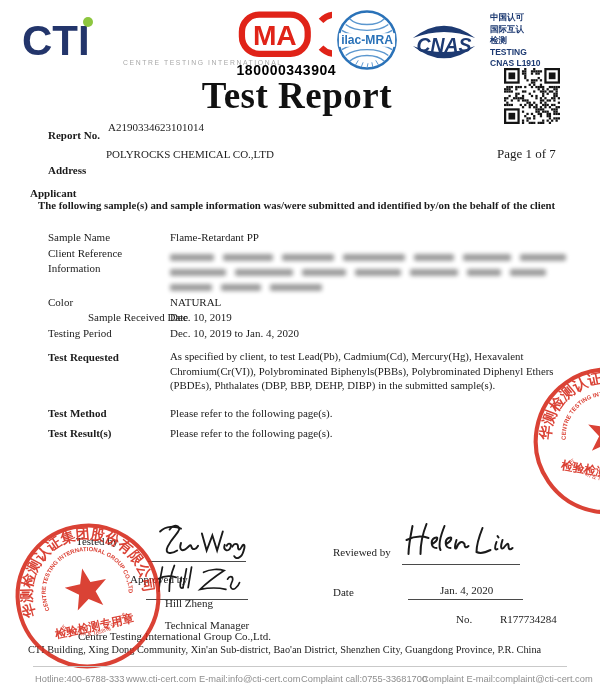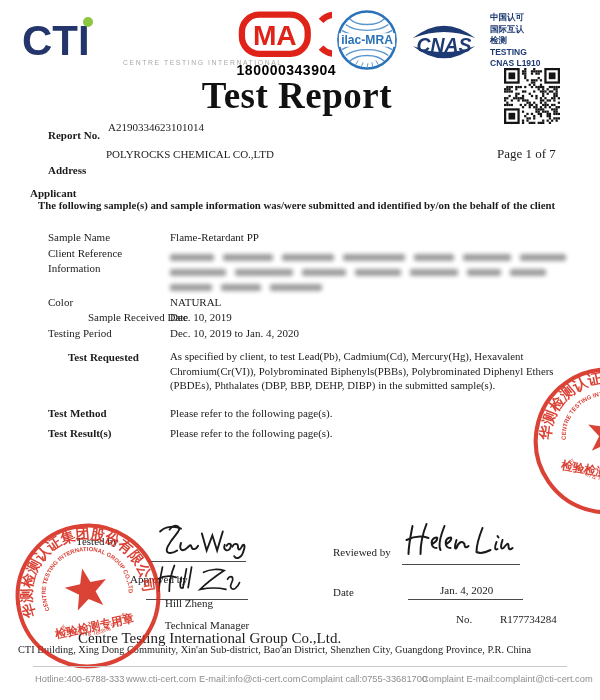--- a/index.html
+++ b/index.html
@@ -300,21 +300,21 @@
 
   <span class="abs t11" style="left:48px;top:295px;">Color</span>
   <span class="abs t11" style="left:170px;top:295px;">NATURAL</span>
 
   <span class="abs t11" style="left:48px;top:310px;margin-left:40px;">Sample Received Date</span>
   <span class="abs t11" style="left:170px;top:310px;">Dec. 10, 2019</span>
 
   <span class="abs t11" style="left:48px;top:326px;">Testing Period</span>
   <span class="abs t11" style="left:170px;top:326px;">Dec. 10, 2019 to Jan. 4, 2020</span>
 
-  <span class="abs t11 lbl" style="left:48px;top:350px;margin-left:20px;">Test Requested</span>
+  <span class="abs t11 lbl" style="left:48px;top:350px;">Test Requested</span>
   <div class="abs" style="left:170px;top:349px;width:394px;font-size:10.8px;line-height:14.5px;">As specified by client, to test Lead(Pb), Cadmium(Cd), Mercury(Hg), Hexavalent Chromium(Cr(VI)), Polybrominated Biphenyls(PBBs), Polybrominated Diphenyl Ethers (PBDEs), Phthalates (DBP, BBP, DEHP, DIBP) in the submitted sample(s).</div>
 
   <span class="abs t11 lbl" style="left:48px;top:406px;">Test Method</span>
   <span class="abs t11" style="left:170px;top:406px;">Please refer to the following page(s).</span>
 
   <span class="abs t11 lbl" style="left:48px;top:426px;">Test Result(s)</span>
   <span class="abs t11" style="left:170px;top:426px;">Please refer to the following page(s).</span>
 
   <span class="abs t11" style="left:76px;top:534px;">Tested by</span>
   <span class="abs t11" style="left:82px;top:572px;padding-left:48px;">Approved by</span>
@@ -366,22 +366,22 @@
   </div>
   <div class="abs sig-line" style="left:402px;top:564px;width:118px;"></div>
 
   <span class="abs t11" style="left:333px;top:585px;">Date</span>
   <span class="abs t11" style="left:440px;top:583px;">Jan. 4, 2020</span>
   <div class="abs sig-line" style="left:408px;top:599px;width:115px;"></div>
 
   <span class="abs t11" style="left:456px;top:612px;">No.</span>
   <span class="abs t11" style="left:500px;top:612px;">R177734284</span>
 
-  <span class="abs" style="left:78px;top:630px;font-size:15px;">Centre Testing International Group Co.,Ltd.</span>
-  <span class="abs" style="left:18px;top:644px;width:545px;font-size:10.3px;">CTI Building, Xing Dong Community, Xin'an Sub-district, Bao'an District, Shenzhen City, Guangdong Province, P.R. China</span>
+  <span class="abs" style="left:78px;top:630px;font-size:11px;">Centre Testing International Group Co.,Ltd.</span>
+  <span class="abs" style="left:28px;top:644px;width:545px;font-size:10.3px;">CTI Building, Xing Dong Community, Xin'an Sub-district, Bao'an District, Shenzhen City, Guangdong Province, P.R. China</span>
 
   <svg width="0" height="0" style="position:absolute;" aria-hidden="true">
     <defs>
       <g id="stamp-graphic">
         <circle cx="100" cy="100" r="95" fill="none" stroke="currentColor" stroke-width="5.5"></circle>
         <path id="stamp-ring-path" d="M 40,145 A 76,76 0 1 1 160,145" fill="none"></path>
         <path id="stamp-inner-path" d="M 54,127 A 56,56 0 1 1 146,127" fill="none"></path>
         <path id="stamp-bottom-path" d="M 44,118 A 62,62 0 0 0 156,118" fill="none"></path>
         <text fill="currentColor" font-size="19" font-weight="bold">
           <textPath href="#stamp-ring-path" startOffset="50%" text-anchor="middle">华测检测认证集团股份有限公司</textPath>

